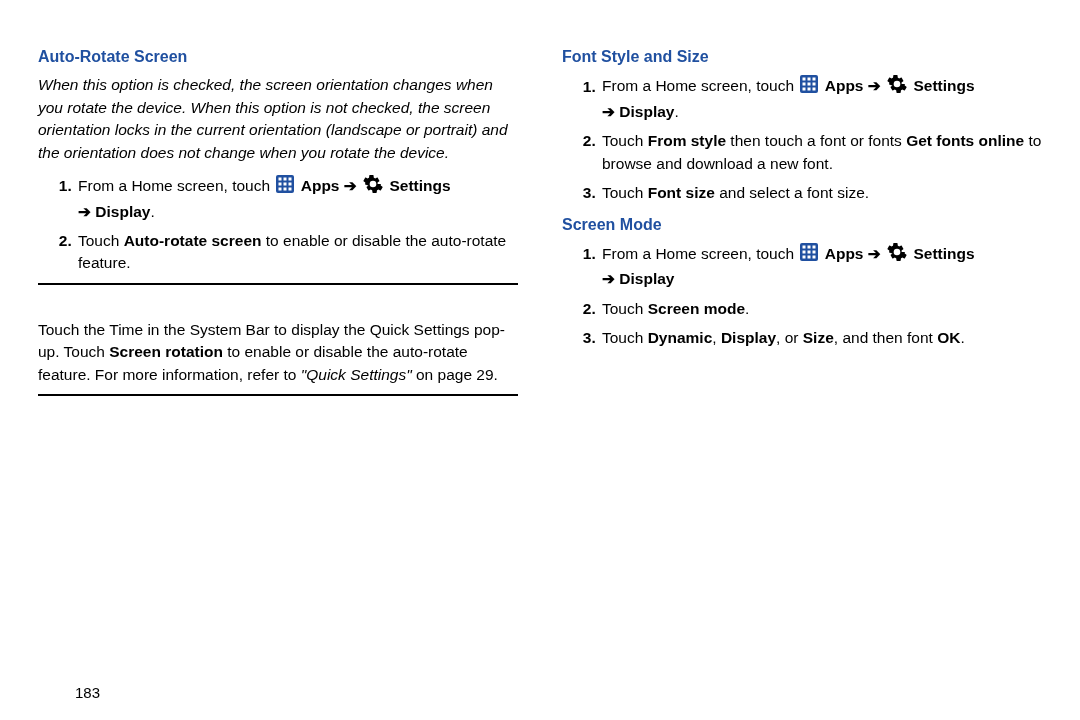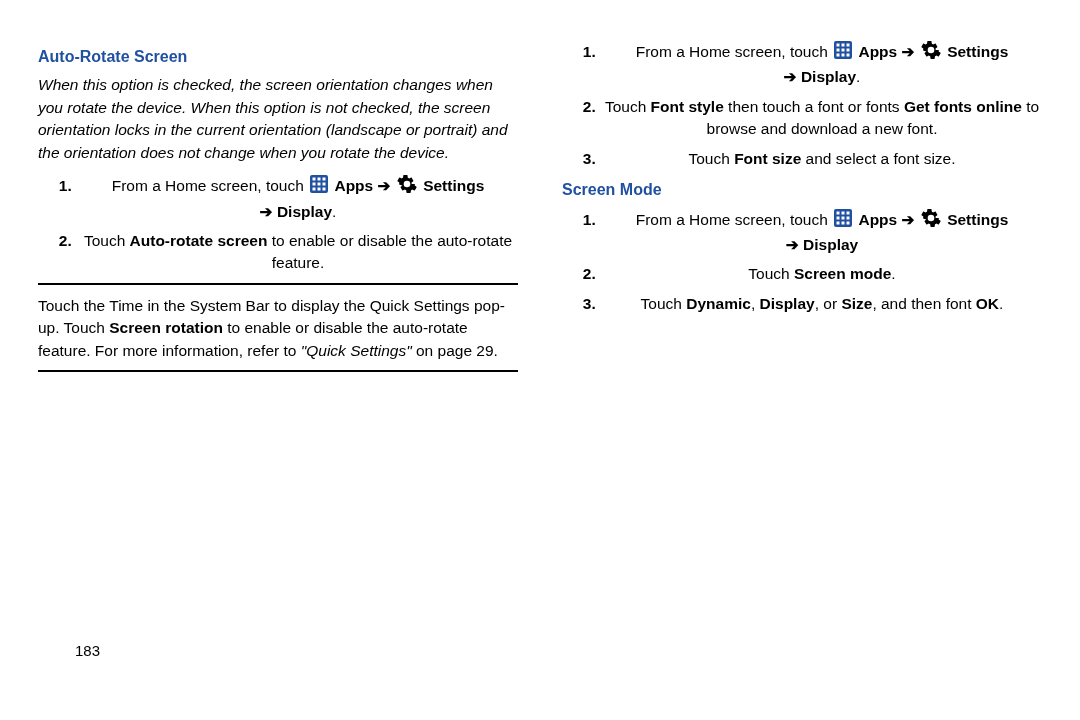--- a/index.html
+++ b/index.html
@@ -26,21 +26,20 @@
     margin: 5px 0 6px 0;
     font-size: 16px;
   }
   .para {
     margin: 0 0 10px 0;
     font-style: italic;
   }
   ol {
     margin: 0 0 8px 0;
     padding-left: 38px;
-    text-align: center;
   }
   ol li {
     margin-bottom: 7px;
     padding-left: 2px;
   }
   ol li::marker {
     font-weight: bold;
   }
   .bold { font-weight: bold; }
   .italic { font-style: italic; }
@@ -51,21 +50,21 @@
   }
   .arrow { font-weight: bold; }
   .icon {
     display: inline-block;
     vertical-align: middle;
     margin: 0 2px;
   }
   .pagenum {
     position: absolute;
     left: 75px;
-    top: 640px;
+    top: 682px;
     font-size: 15px;
   }
 </style>
 </head>
 <body>
 
 <div class="page">
   <div class="col">
     <div class="h3">Auto-Rotate Screen</div>
     <p class="para">When this option is checked, the screen orientation changes when you rotate the device. When this option is not checked, the screen orientation locks in the current orientation (landscape or portrait) and the orientation does not change when you rotate the device.</p>
@@ -100,28 +99,29 @@
         <span class="bold">Display</span><span>.</span>
       </li>
       <li>
         <span>Touch </span><span class="bold">Auto-rotate screen</span><span> to enable or disable the auto-rotate feature.</span>
       </li>
     </ol>
     <hr class="sep">
 
     <style></style>
     <div style="display:flex;">
-      <div style="flex:1;">
+      <div style="flex:1;margin-top:24px;">
         <span>Touch the Time in the System Bar to display the Quick Settings pop-up. Touch </span><span class="bold">Screen rotation</span><span> to enable or disable the auto-rotate feature. For more information, refer to </span><span class="italic">"Quick Settings"</span><span> on page 29.</span>
       </div>
     </div>
     <hr class="sep">
   </div>
 
   <div class="col">
+    <div class="h3">Font Style and Size</div>
     <ol>
       <li>
         <span>From a Home screen, touch </span>
         <span class="icon">
           <svg width="18" height="18" viewBox="0 0 18 18">
               <rect x="0" y="0" width="18" height="18" rx="2" fill="#2050a0"></rect>
               <g fill="#fff">
                 <rect x="2.5" y="2.5" width="3" height="3"></rect>
                 <rect x="7.5" y="2.5" width="3" height="3"></rect>
                 <rect x="12.5" y="2.5" width="3" height="3"></rect>
@@ -139,21 +139,21 @@
         <span class="icon">
           <svg width="20" height="20" viewBox="0 0 24 24">
               <path fill="#000" d="M12 8a4 4 0 100 8 4 4 0 000-8zm9.4 4c0 .6-.05 1.2-.15 1.75l2.1 1.65c.2.15.25.4.1.65l-2 3.45c-.15.25-.4.3-.65.2l-2.5-1a8.2 8.2 0 01-1.5.9l-.4 2.65c-.05.25-.25.45-.5.45h-4c-.25 0-.45-.2-.5-.45l-.4-2.65a7.7 7.7 0 01-1.5-.9l-2.5 1c-.25.1-.5 0-.65-.2l-2-3.45c-.15-.25-.1-.5.1-.65l2.1-1.65C2.65 13.2 2.6 12.6 2.6 12s.05-1.2.15-1.75L.65 8.6c-.2-.15-.25-.4-.1-.65l2-3.45c.15-.25.4-.3.65-.2l2.5 1c.45-.35.95-.65 1.5-.9l.4-2.65c.05-.25.25-.45.5-.45h4c.25 0 .45.2.5.45l.4 2.65c.55.25 1.05.55 1.5.9l2.5-1c.25-.1.5 0 .65.2l2 3.45c.15.25.1.5-.1.65l-2.1 1.65c.1.55.15 1.15.15 1.75z"></path>
             </svg>
         </span>
         <span class="bold">Settings</span><br>
         <span class="arrow">➔</span>
         <span class="bold">Display</span><span>.</span>
       </li>
       <li>
-        <span>Touch </span><span class="bold">Font style</span><span> then touch a font or fonts </span><span class="bold">Get fonts online</span><span> to browse and download a new font.</span>
+        <span>Touch </span><span class="bold">From style</span><span> then touch a font or fonts </span><span class="bold">Get fonts online</span><span> to browse and download a new font.</span>
       </li>
       <li>
         <span>Touch </span><span class="bold">Font size</span><span> and select a font size.</span>
       </li>
     </ol>
 
     <div class="h3">Screen Mode</div>
     <ol>
       <li>
         <span>From a Home screen, touch </span>

